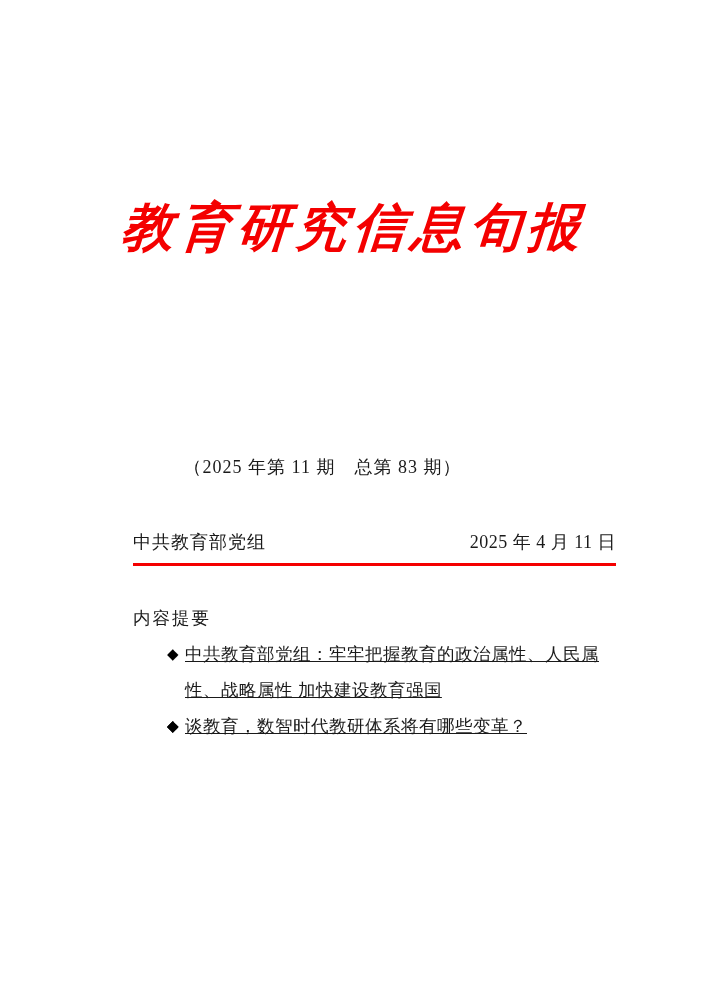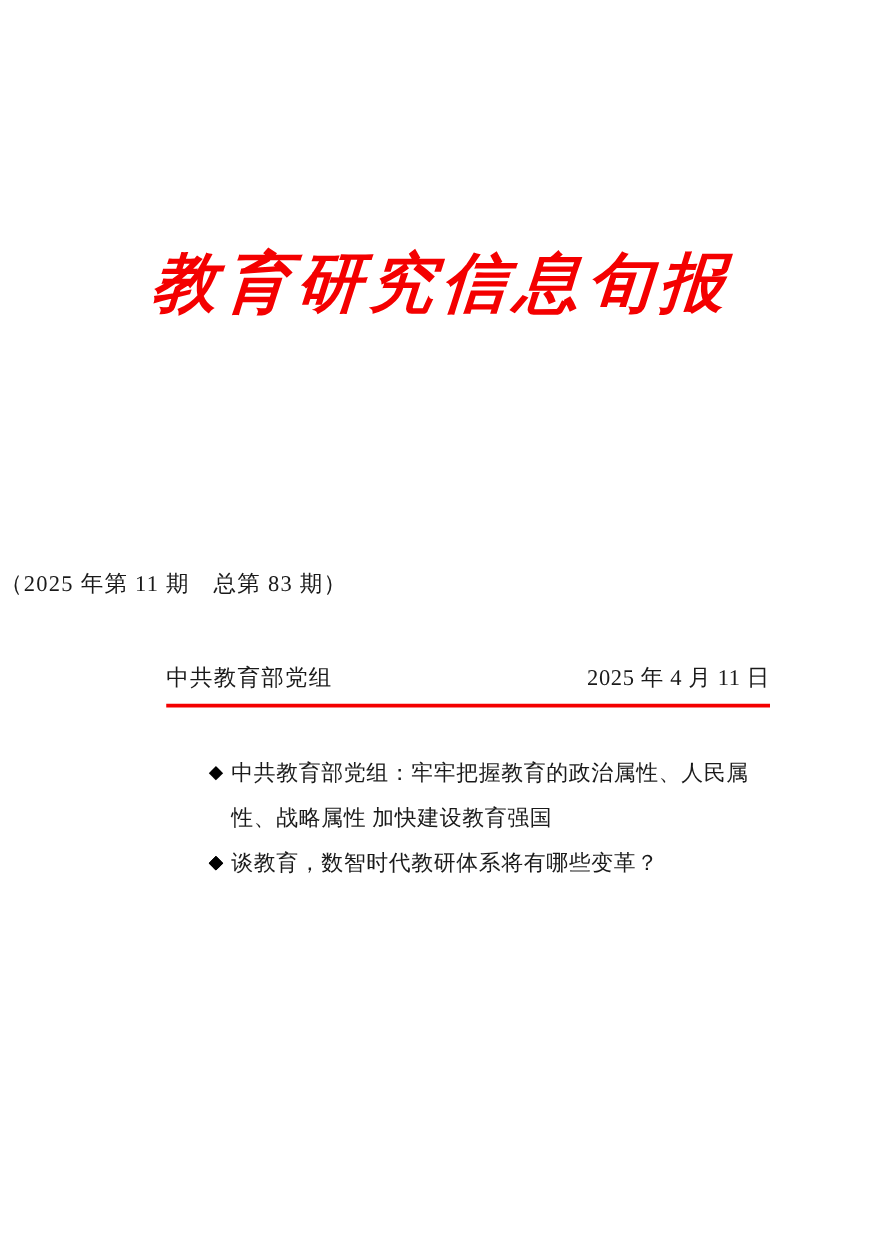--- a/index.html
+++ b/index.html
@@ -30,20 +30,21 @@
     letter-spacing: 6px;
     color: #f40000;
     transform: skewX(-4deg);
     white-space: nowrap;
   }
   .issue-line {
     position: absolute;
     top: 452px;
     left: 0;
     width: 645px;
+    text-align: center;
     font-size: 18px;
     line-height: 30px;
     letter-spacing: 1px;
   }
   .masthead {
     position: absolute;
     top: 528px;
     left: 133px;
     width: 483px;
     display: flex;
@@ -77,37 +78,39 @@
   .summary-item .bullet {
     position: absolute;
     left: 34px;
     top: 0;
     font-size: 15px;
     color: #000000;
   }
   .summary-item .item-text {
     display: block;
     letter-spacing: 0.5px;
+    text-decoration: underline;
   }
 </style>
 </head>
 <body>
 
 <div class="page">
 
   <h1 class="doc-title">教育研究信息旬报</h1>
 
   <div class="issue-line">（2025 年第 11 期　总第 83 期）</div>
 
   <div class="masthead">
     <span class="publisher">中共教育部党组</span>
     <span class="pub-date">2025 年 4 月 11 日</span>
   </div>
 
   <section class="summary">
+    <h2 class="summary-heading">内容提要</h2>
 
     <div class="summary-item">
       <span class="bullet">◆</span>
       <span class="item-text">中共教育部党组：牢牢把握教育的政治属性、人民属性、战略属性 加快建设教育强国</span>
     </div>
 
     <div class="summary-item">
       <span class="bullet">◆</span>
     </div>
 

